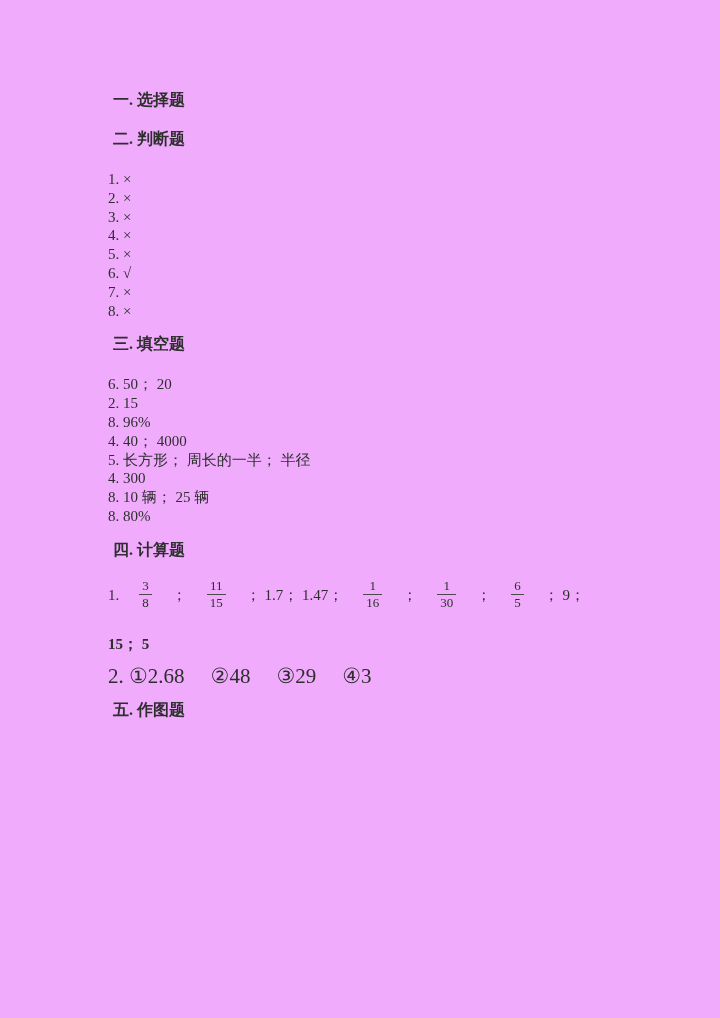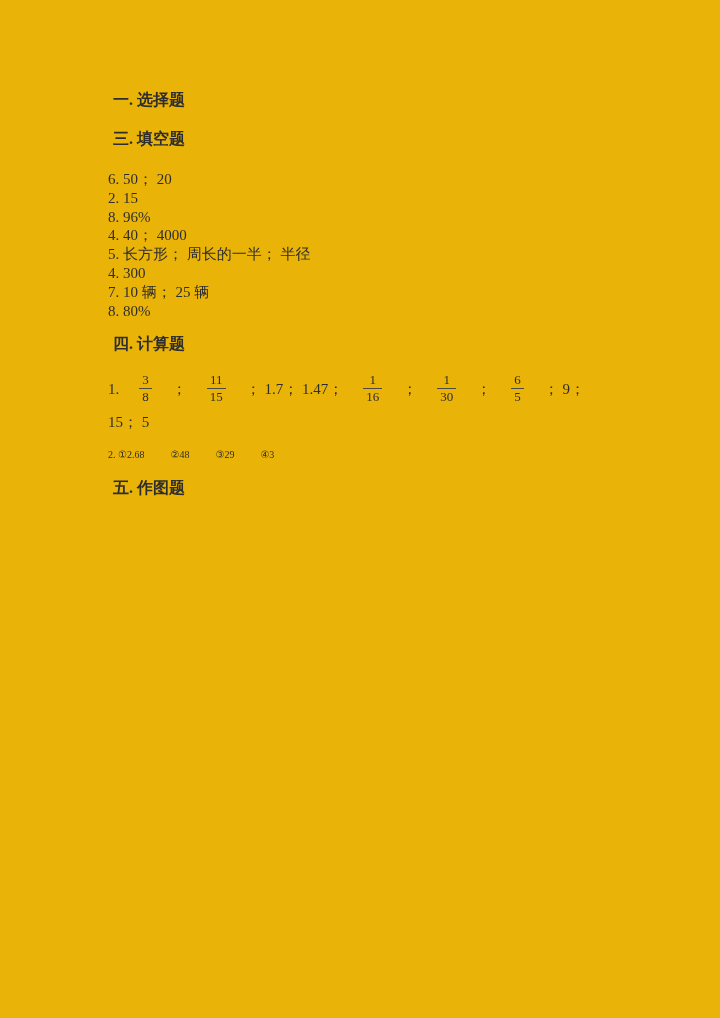--- a/index.html
+++ b/index.html
@@ -52,49 +52,63 @@
     margin: 0 20px;
     position: relative;
     top: -2px;
   }
   .frac .num { display: block; padding: 0 3px 2px 3px; }
   .frac .den { display: block; border-top: 1px solid #4a4a4a; padding: 2px 3px 0 3px; }
   .calc-line2 {
     font-size: 15px;
     line-height: 19px;
     height: 19px;
-    margin-top: 8px;
+    margin-top: 24px;
     white-space: pre;
+    font-weight: bold;
   }
   .calc-line3 {
-    font-size: 10px;
+    font-size: 21px;
     line-height: 19px;
     height: 19px;
     margin-top: 13px;
     white-space: pre;
   }
   .calc-group { margin-right: 26px; white-space: pre; }
 </style>
 </head>
 <body>
 
-<div class="page" id="doc" style="background: #eab308; color: rgb(46, 46, 46);">
+<div class="page" id="doc" style="background: #f0abfc; color: rgb(46, 46, 46);">
     <section class="section">
       <div class="heading">一. 选择题</div>
+    </section>
+    <section class="section">
+      <div class="heading">二. 判断题</div>
+      <div class="items">
+        <div class="item">1. ×</div>
+        <div class="item">2. ×</div>
+        <div class="item">3. ×</div>
+        <div class="item">4. ×</div>
+        <div class="item">5. ×</div>
+        <div class="item">6. √</div>
+        <div class="item">7. ×</div>
+        <div class="item">8. ×</div>
+      </div>
     </section>
     <section class="section">
       <div class="heading">三. 填空题</div>
       <div class="items">
         <div class="item">6. 50； 20</div>
         <div class="item">2. 15</div>
         <div class="item">8. 96%</div>
         <div class="item">4. 40； 4000</div>
         <div class="item">5. 长方形； 周长的一半； 半径</div>
         <div class="item">4. 300</div>
-        <div class="item">7. 10 辆； 25 辆</div>
+        <div class="item">8. 10 辆； 25 辆</div>
         <div class="item">8. 80%</div>
       </div>
     </section>
     <section class="section">
       <div class="heading">四. 计算题</div>
       <div class="calc-line1"><span class="calc-text">1.</span><span class="frac"><span class="num">3</span><span class="den">8</span></span><span class="calc-text">；</span><span class="frac"><span class="num">11</span><span class="den">15</span></span><span class="calc-text">； 1.7； 1.47；</span><span class="frac"><span class="num">1</span><span class="den">16</span></span><span class="calc-text">；</span><span class="frac"><span class="num">1</span><span class="den">30</span></span><span class="calc-text">；</span><span class="frac"><span class="num">6</span><span class="den">5</span></span><span class="calc-text">； 9；</span></div>
       <div class="calc-line2">15； 5</div>
       <div class="calc-line3"><span class="calc-group">2. ①2.68</span><span class="calc-group">②48</span><span class="calc-group">③29</span><span class="calc-group">④3</span></div>
     </section>
     <section class="section">

